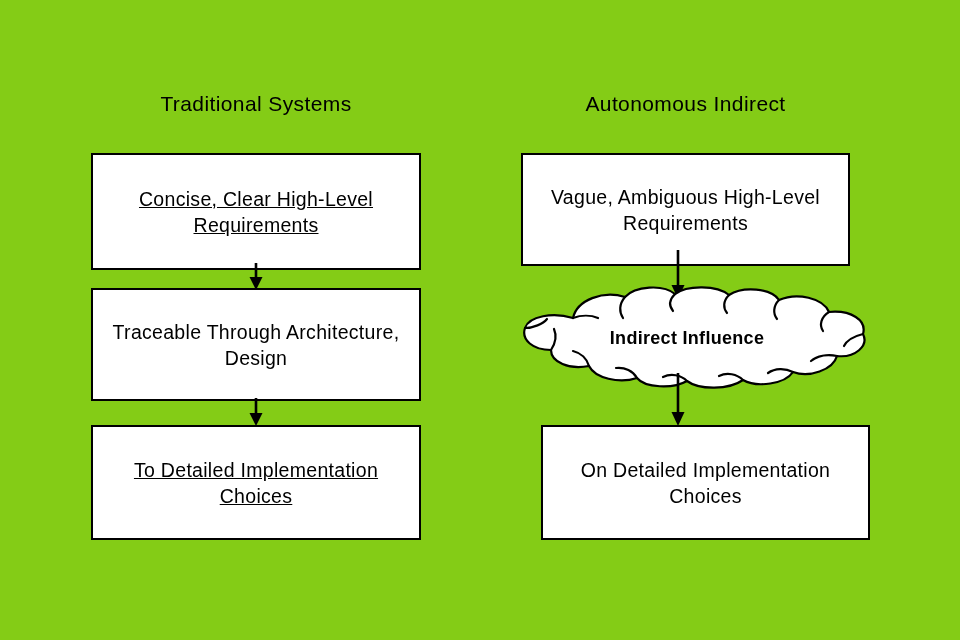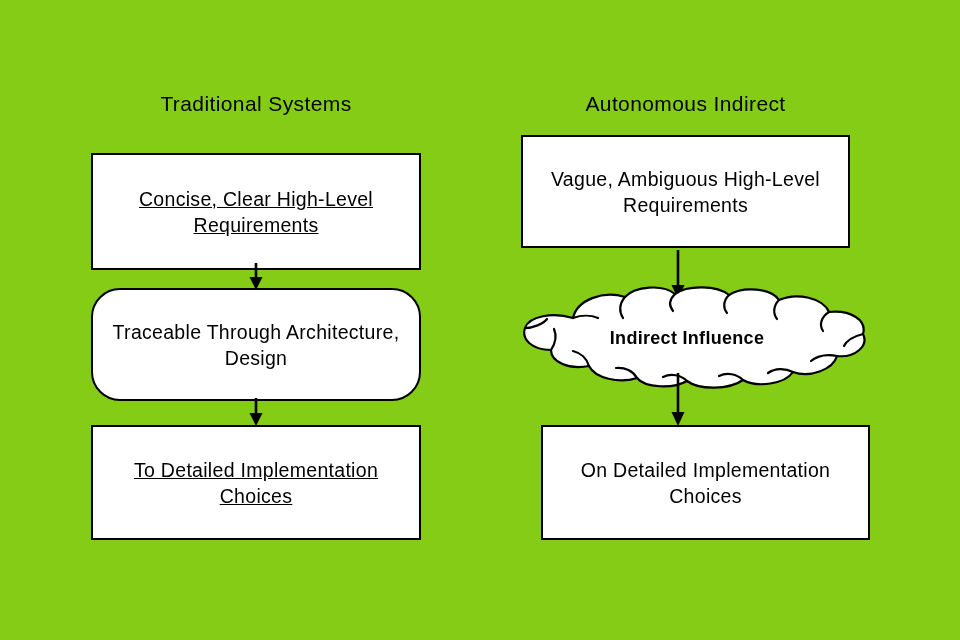--- a/index.html
+++ b/index.html
@@ -44,25 +44,25 @@
   .flow-box .box-text {
     font-size: 19.5px;
     line-height: 26px;
     letter-spacing: 0.3px;
     padding: 0 10px;
     color: #000000;
   }
 
   
   #box-l1 { left: 91px;  top: 153px; width: 330px; height: 117px; text-decoration: underline; }
-  #box-l2 { left: 91px;  top: 288px; width: 330px; height: 113px; border-radius: 29px; }
+  #box-l2 { left: 91px;  top: 288px; width: 330px; height: 113px; }
   #box-l3 { left: 91px;  top: 425px; width: 330px; height: 115px; text-decoration: underline; }
 
   
-  #box-r1 { left: 521px; top: 135px; width: 329px; height: 113px; }
+  #box-r1 { left: 521px; top: 153px; width: 329px; height: 113px; }
   #box-r3 { left: 521px; top: 425px; width: 329px; height: 115px; margin-left: 20px; }
 
   
   .arrow-svg {
     position: absolute;
     overflow: visible;
   }
   .arrow-line {
     stroke: #000000;
     stroke-width: 2.6;

